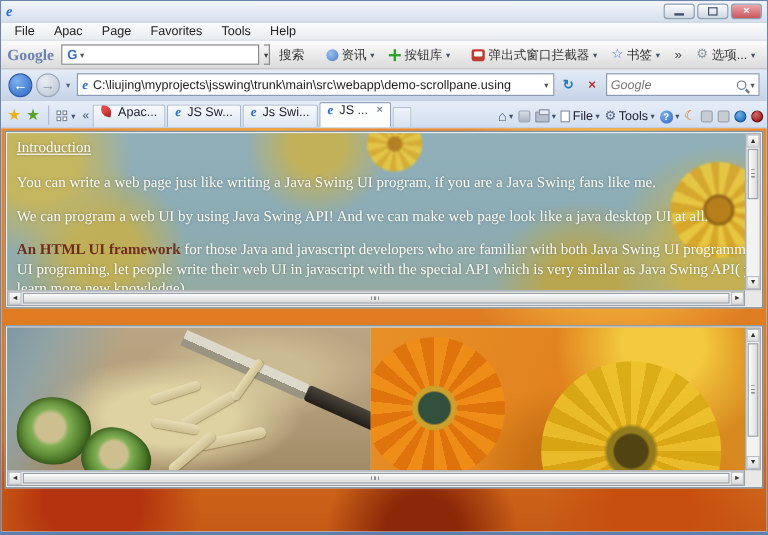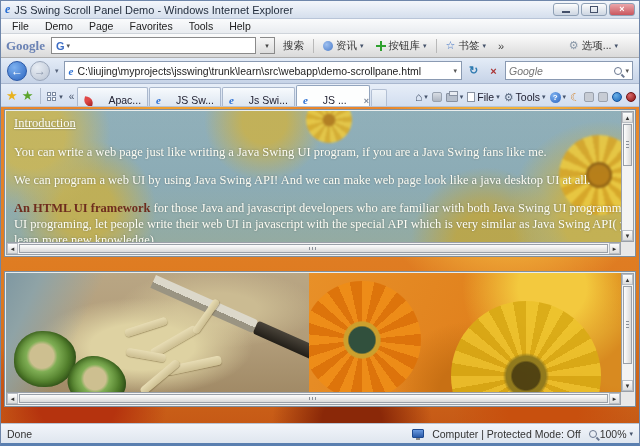--- a/index.html
+++ b/index.html
@@ -76,21 +76,21 @@
   
   .tabbar{ height:23px; flex:0 0 23px; background:linear-gradient(#e7eef8,#d2def0); border-bottom:1px solid #b6c4d9;
     display:flex; align-items:flex-end; padding:0 3px; font-size:10.5px; color:#223;}
   .fav-star{ color:#e8b21e; font-size:13px; padding:0 4px 3px 2px;}
   .fav-add{ color:#5aa32a; font-size:13px; padding:0 4px 3px 0; position:relative;}
   .tbsep{ width:1px; height:16px; background:#b0bdd0; margin:0 3px 2px;}
   .qtabs{ display:flex; align-items:center; gap:2px; padding:0 3px 4px;}
   .qt-grid{ width:10px; height:10px; display:grid; grid-template-columns:4px 4px; grid-template-rows:4px 4px; gap:1px;}
   .qt-grid i{ background:#fff; border:1px solid #7b8aa0;}
   .chev{ font-size:10px; color:#44526a; padding:0 3px 4px;}
-  .tab{ display:flex; align-items:flex-end; gap:15px; height:19px; padding:0 6px; margin-right:1px;
+  .tab{ display:flex; align-items:flex-start; gap:5px; height:19px; padding:0 6px; margin-right:1px;
     background:linear-gradient(#f7fafd,#dde6f1); border:1px solid #aab8cd; border-bottom:none;
     border-radius:2px 2px 0 0; max-width:74px; white-space:nowrap; overflow:hidden;}
   .tab.active{ background:#fdfefe; height:21px; border-color:#93a5be;}
   .tab .tclose{ color:#7a8699; font-size:9px; font-weight:bold; margin-left:2px;}
   .tabstub{ width:16px; height:17px; background:linear-gradient(#eef3f9,#d8e2ee); border:1px solid #b3c0d4;
     border-bottom:none; border-radius:2px 2px 0 0;}
   .ieicon{ color:#2a6fd4; font-family:"Liberation Serif",serif; font-style:italic; font-weight:bold; font-size:11px;}
   .feather{ width:9px; height:9px; background:linear-gradient(135deg,#e04848 40%,#a02020); border-radius:0 70% 0 70%;
     transform:rotate(12deg);}
   .cmd-right{ margin-left:auto; display:flex; align-items:center; gap:4px; padding-bottom:3px;}
@@ -214,37 +214,36 @@
   .ic-comp::after{ content:""; position:absolute; left:3px; bottom:-3px; width:4px; height:2px; background:#888;}
   .zoomgrp{ display:flex; align-items:center; gap:3px;}
 </style>
 </head>
 <body>
 
 <div class="window">
 
   <div class="titlebar">
     <span class="ie-e">e</span>
-    <span>JS Swing Scroll Panel Demo - Windows Internet Explorer</span>
     <div class="win-controls">
       <div class="wbtn">
           <span class="minbar"></span>
         </div>
       <div class="wbtn">
           <span class="maxbox"></span>
         </div>
       <div class="wbtn close">
           <span>×</span>
         </div>
     </div>
   </div>
 
   <div class="menubar">
     <span class="menu-item">File</span>
-    <span class="menu-item">Demo</span>
+    <span class="menu-item">Apac</span>
     <span class="menu-item">Page</span>
     <span class="menu-item">Favorites</span>
     <span class="menu-item">Tools</span>
     <span class="menu-item">Help</span>
   </div>
 
   <div class="gtoolbar">
     <span class="glogo">Google</span>
     <div class="gsearch">
       <span class="gmark">G</span>
@@ -261,20 +260,25 @@
       <span>资讯</span>
       <span class="dd7">▾</span>
     </span>
     <span class="gbtn">
       <span class="ic ic-btnlib"></span>
       <span>按钮库</span>
       <span class="dd7">▾</span>
     </span>
     <span class="gsep"></span>
     <span class="gbtn">
+      <span class="ic ic-popup"></span>
+      <span>弹出式窗口拦截器</span>
+      <span class="dd7">▾</span>
+    </span>
+    <span class="gbtn">
       <span class="ic-bstar">☆</span>
       <span>书签</span>
       <span class="dd7">▾</span>
     </span>
     <span class="gmore">»</span>
     <div class="gright">
       <span class="gbtn">
         <span class="ic-opt">⚙</span>
         <span>选项...</span>
         <span class="dd7">▾</span>
@@ -290,21 +294,21 @@
   <div class="addrbar">
     <div class="navbtn back">
         <span>←</span>
       </div>
     <div class="navbtn fwd">
         <span>→</span>
       </div>
     <span class="navdd">▾</span>
     <div class="addrfield">
       <span class="ieicon">e</span>
-      <span>C:\liujing\myprojects\jsswing\trunk\learn\src\webapp\demo-scrollpane.html</span>
+      <span>C:\liujing\myprojects\jsswing\trunk\main\src\webapp\demo-scrollpane.using</span>
       <span class="dd">▾</span>
     </div>
     <div class="sqbtn refresh">
         <span>↻</span>
       </div>
     <div class="sqbtn stop">
         <span>×</span>
       </div>
     <div class="searchbox">
       <input placeholder="Google" style="">
@@ -431,26 +435,14 @@
       </div>
       <div class="hscroll">
         <span class="arr lf">◄</span>
         <span class="hthumb"></span>
         <span class="arr rt">►</span>
       </div>
       <div class="corner"></div>
     </div>
   </div>
 
-  <div class="statusbar">
-    <span>Done</span>
-    <div class="sb-right">
-      <span class="ic-comp"></span>
-      <span>Computer | Protected Mode: Off</span>
-      <span class="zoomgrp">
-        <span class="mag"></span>
-        <span>100%</span>
-        <span class="dd7">▾</span>
-      </span>
-    </div>
-  </div>
 
 </div>
 
 </body></html>

